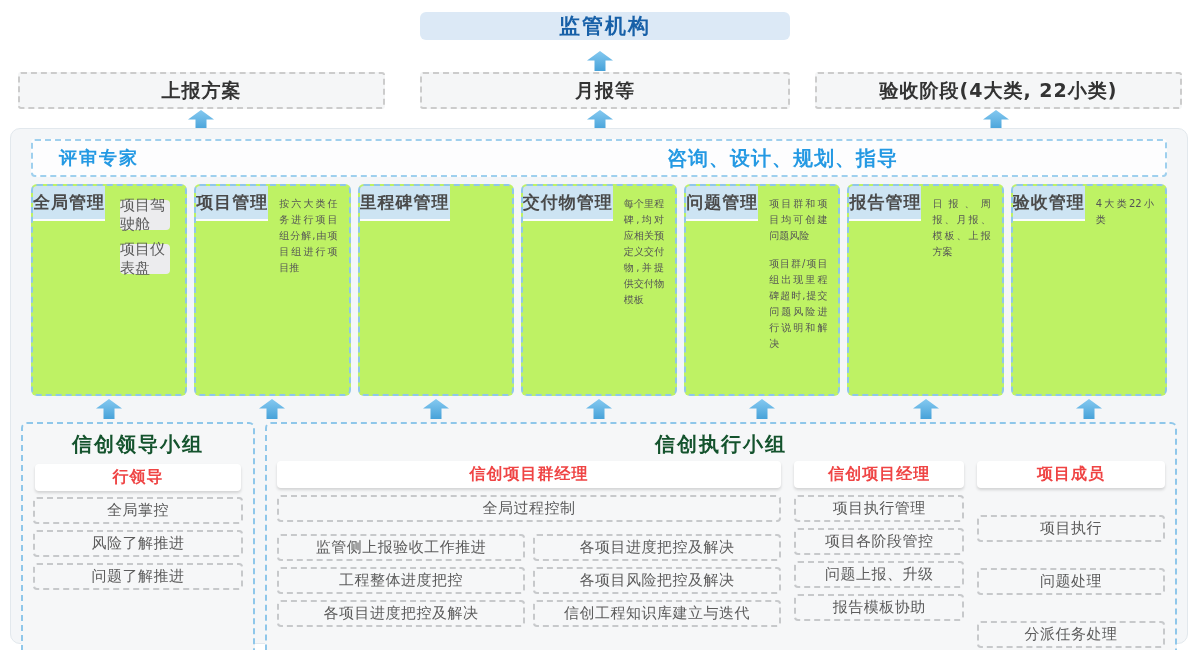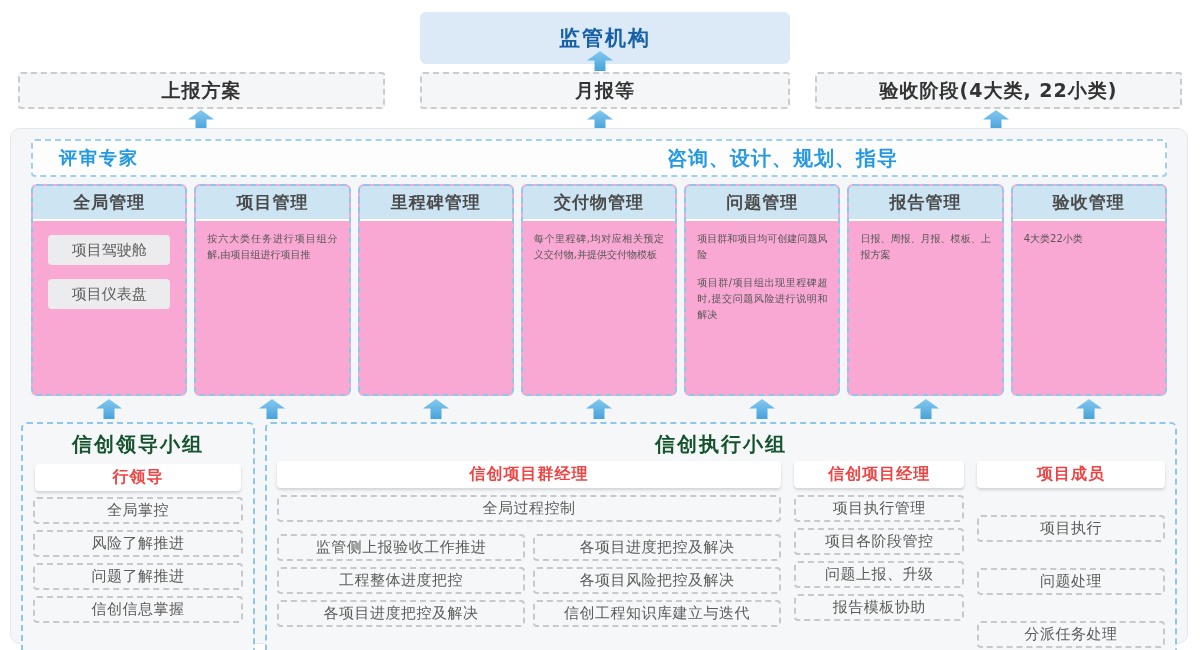--- a/index.html
+++ b/index.html
@@ -2,21 +2,21 @@
 <html><head>
 <meta charset="utf-8">
 <style>
   * { box-sizing: border-box; margin: 0; padding: 0; }
   html,body { width:1200px; height:650px; background:#ffffff;
     font-family:"DejaVu Sans","Liberation Sans",sans-serif; }
   .abs { position:absolute; }
 
   
   .regulator {
-    left:420px; top:12px; width:370px; height:52px;
+    left:420px; top:12px; width:370px; height:28px;
     background:#dce9f6; border-radius:6px;
     display:flex; align-items:center; justify-content:center;
     color:#1760a8; font-size:21px; font-weight:bold; letter-spacing:2px;
   }
   .report-box {
     top:72px; height:37px;
     background:#f5f6f7; border:2px dashed #cccccc; border-radius:3px;
     display:flex; align-items:center; justify-content:center;
     color:#333; font-size:19px; font-weight:bold; letter-spacing:1px;
   }
@@ -43,21 +43,21 @@
     color:#2499e3; font-size:18px; font-weight:bold; letter-spacing:2px;
   }
   .expert-right {
     position:absolute; left:56%; top:0; height:34px; line-height:34px;
     color:#2499e3; font-size:20px; font-weight:bold; letter-spacing:1px;
   }
 
   .columns { display:flex; gap:7px; margin-top:7px; height:212px; flex:none; }
   .col {
     flex:1 1 0; border:2px dashed #8fc7ea; border-radius:6px;
-    background:#f9a8d4; overflow:hidden; display:flex; flex-direction:column;
+    background:#bef264; overflow:hidden; display:flex; flex-direction:row;
   }
   .col-head {
     height:35px; flex:none; background:#cde4f3; border-bottom:2px solid #fbfcfd;
     display:flex; align-items:center; justify-content:center;
     color:#4a4a4a; font-size:17px; font-weight:bold; letter-spacing:1px;
   }
   .col-body { flex:1; padding:10px 11px; }
   .col-body p {
     color:#555; font-size:10px; line-height:1.6; text-align:justify;
     margin-bottom:12px;
@@ -258,21 +258,20 @@
   </div>
 
   <div class="groups">
 
     <div class="group leader-group">
       <div class="group-title">信创领导小组</div>
       <div class="role-box">行领导</div>
       <div class="item">全局掌控</div>
       <div class="item">风险了解推进</div>
       <div class="item">问题了解推进</div>
-      <div class="item">信创信息掌握</div>
     </div>
 
     <div class="group exec-group">
       <div class="group-title">信创执行小组</div>
       <div class="exec-cols">
 
         <div class="subcol sc-pgm">
           <div class="role-box">信创项目群经理</div>
           <div class="item">全局过程控制</div>
           <div class="pgm-grid" style="margin-top:6px;">

